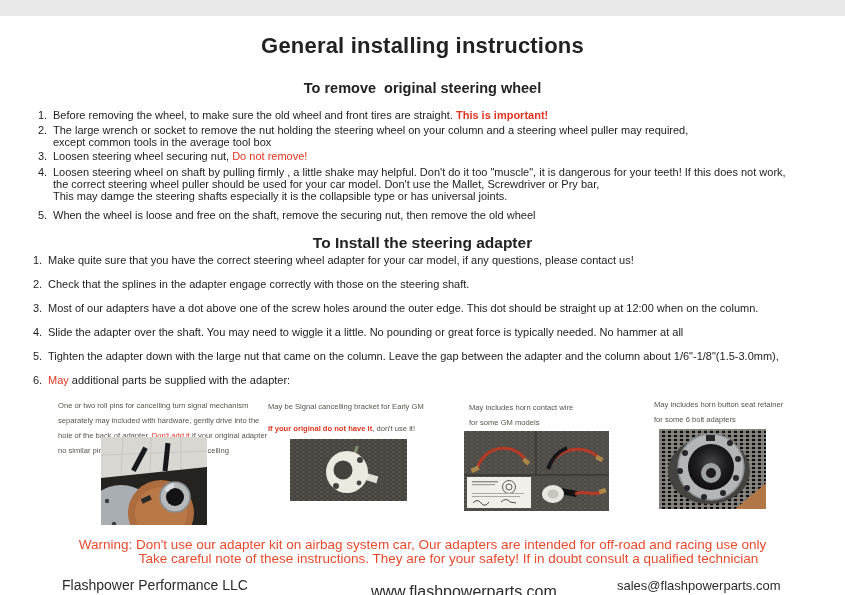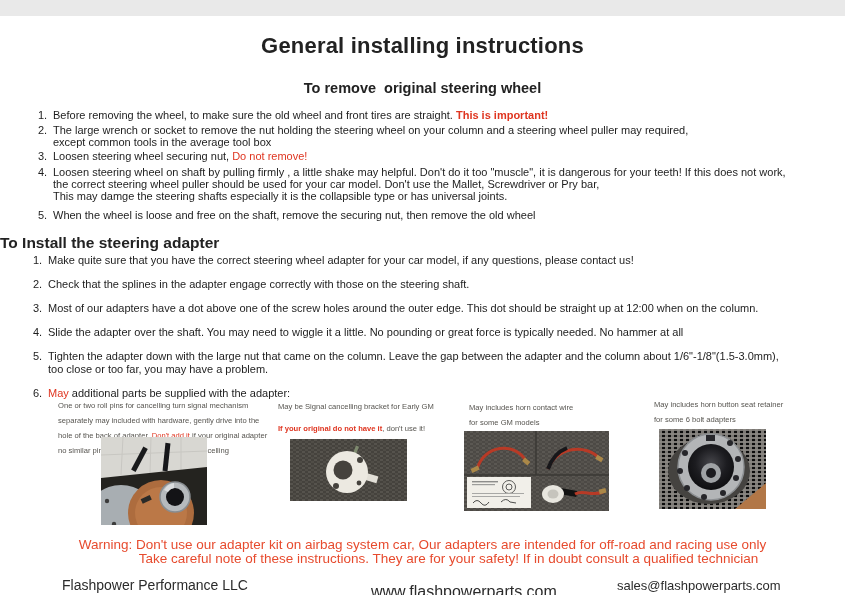--- a/index.html
+++ b/index.html
@@ -9,21 +9,21 @@
     overflow:hidden;margin:16px auto;
   }
   .pre{white-space:pre-wrap;}
   .red{color:var(--red,#df3520);}
   .b{font-weight:bold;}
 
   .title{position:absolute;top:17px;left:0;width:100%;text-align:center;
     font-size:22px;font-weight:bold;color:#222;letter-spacing:.2px;}
   .h2a{position:absolute;top:64px;left:0;width:100%;text-align:center;
     font-size:14.5px;font-weight:bold;color:#222;}
-  .h2b{position:absolute;top:218px;left:0;width:100%;
+  .h2b{position:absolute;top:218px;left:0;width:100%;text-align:center;
     font-size:15.5px;font-weight:bold;color:#222;}
 
   .list{position:absolute;font-size:11px;line-height:11.8px;right:4px;}
   .list1{top:94px;left:38px;}
   .list2{top:238px;left:33px;line-height:13px;}
   .li{display:flex;align-items:flex-start;}
   .list1 .li{margin-bottom:3px;}
   .list1 .li:nth-child(3){margin-bottom:4px;}
   .list1 .li:nth-child(4){margin-bottom:7px;}
   .list2 .li{margin-bottom:11px;}
@@ -112,35 +112,34 @@
       <div class="li">
         <span class="num">4.</span>
         <div class="txt">
           <div class="line"><span>Slide the adapter over the shaft. You may need to wiggle it a little. No pounding or great force is typically needed. No hammer at all</span></div>
         </div>
       </div>
       <div class="li">
         <span class="num">5.</span>
         <div class="txt">
           <div class="line"><span>Tighten the adapter down with the large nut that came on the column. Leave the gap between the adapter and the column about 1/6"-1/8"(1.5-3.0mm),</span></div>
-          <div class="line"><span>too close or too far, you may have a problem.</span></div>
         </div>
       </div>
       <div class="li">
         <span class="num">6.</span>
         <div class="txt">
           <div class="line"><span class="red">May </span><span>additional parts be supplied with the adapter:</span></div>
         </div>
       </div>
     </div>
 
   <div class="cap" style="left:58px;top:382px;width:212px;">
       <p><span>One or two roll pins for cancelling turn signal mechanism separately may included with hardware, gently drive into the hole of the back of adapter. </span><span class="red">Don't add it </span><span>if your original adapter no similar pin at same position for signal cancelling</span></p>
     </div>
-  <div class="cap" style="left:278px;top:383px;width:185px;">
+  <div class="cap" style="left:268px;top:383px;width:185px;">
       <p><span>May be Signal cancelling bracket for Early GM</span></p>
       <p><span class="red b">If your original do not have it</span><span>, don't use it!</span></p>
     </div>
   <div class="cap" style="left:469px;top:384px;width:150px;">
       <p><span>May includes horn contact wire
 for some GM models</span></p>
     </div>
   <div class="cap" style="left:654px;top:381px;width:165px;">
       <p><span>May includes horn button seat retainer
 for some 6 bolt adapters</span></p>

